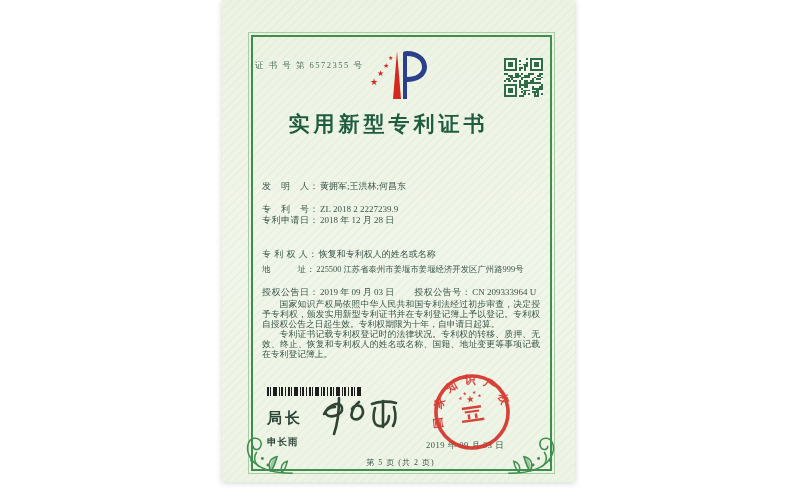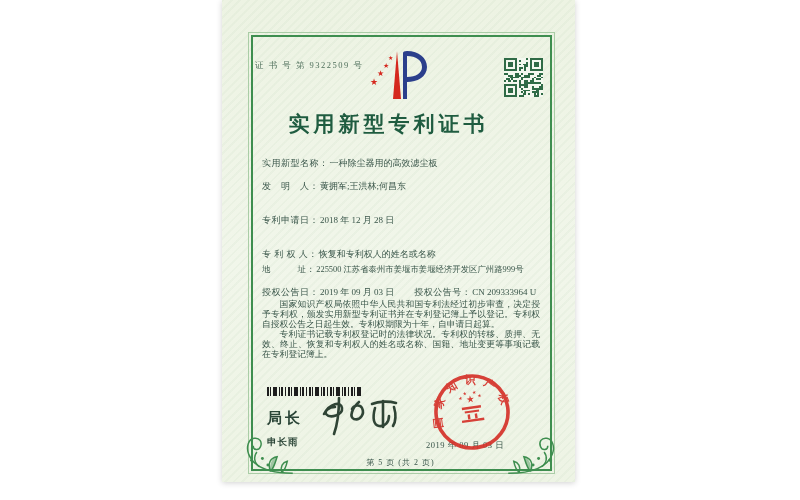--- a/index.html
+++ b/index.html
@@ -71,21 +71,21 @@
 </head>
 <body>
 
 <div class="stage">
   <div class="paper">
 
     <div class="border-outer">
       <div class="border-inner"></div>
     </div>
 
-    <div class="cert-no">证 书 号 第 9322509 号</div>
+    <div class="cert-no">证 书 号 第 6572355 号</div>
 
     <svg class="logo" viewBox="0 0 64 56">
       <polygon points="27,52 31,4 35,52" fill="#d5281e"></polygon>
       <path d="M37,52 L37,6 Q37,4 41,4 C53,4 61,11 61,20 C61,30 51,35 41,35 L41,52 Z
                M41,9 L41,30 C50,30 56,26 56,20 C56,13 50,9 41,9 Z" fill="#2b3f8c" fill-rule="evenodd"></path>
       <text x="4" y="38" font-size="9" fill="#d5281e">★</text>
       <text x="11" y="29" font-size="8" fill="#d5281e">★</text>
       <text x="17" y="21" font-size="7" fill="#d5281e">★</text>
       <text x="22" y="13" font-size="6" fill="#d5281e">★</text>
     </svg>
@@ -217,25 +217,25 @@
           <rect x="9" y="20" width="1" height="1"></rect>
           <rect x="10" y="20" width="1" height="1"></rect>
           <rect x="16" y="20" width="1" height="1"></rect>
           <rect x="17" y="20" width="1" height="1"></rect>
           <rect x="18" y="20" width="1" height="1"></rect>
         </g>
     </svg>
 
     <div class="title">实用新型专利证书</div>
 
-    <div class="row" style="top:157px">
-      <span class="lab">实用新型名称：</span><span class="val">一种除尘器用的高效滤尘板</span>
-    </div>
     <div class="row" style="top:180px">
       <span class="lab">发　明　人：</span><span class="val">黄拥军;王洪林;何昌东</span>
+    </div>
+    <div class="row" style="top:203px">
+      <span class="lab">专　利　号：</span><span class="val">ZL 2018 2 2227239.9</span>
     </div>
     <div class="row" style="top:214px">
       <span class="lab">专利申请日：</span><span class="val">2018 年 12 月 28 日</span>
     </div>
     <div class="row" style="top:248px">
       <span class="lab">专 利 权 人：</span><span class="val">恢复和专利权人的姓名或名称</span>
     </div>
     <div class="row" style="top:264px;font-size:8.4px">
       <span class="lab">地　　　址：</span><span class="val">225500 江苏省泰州市姜堰市姜堰经济开发区广州路999号</span>
     </div>

